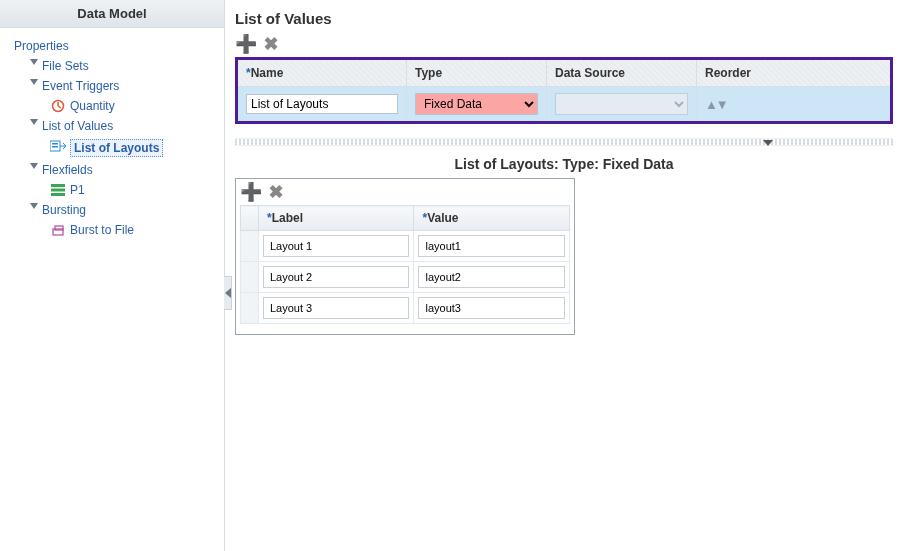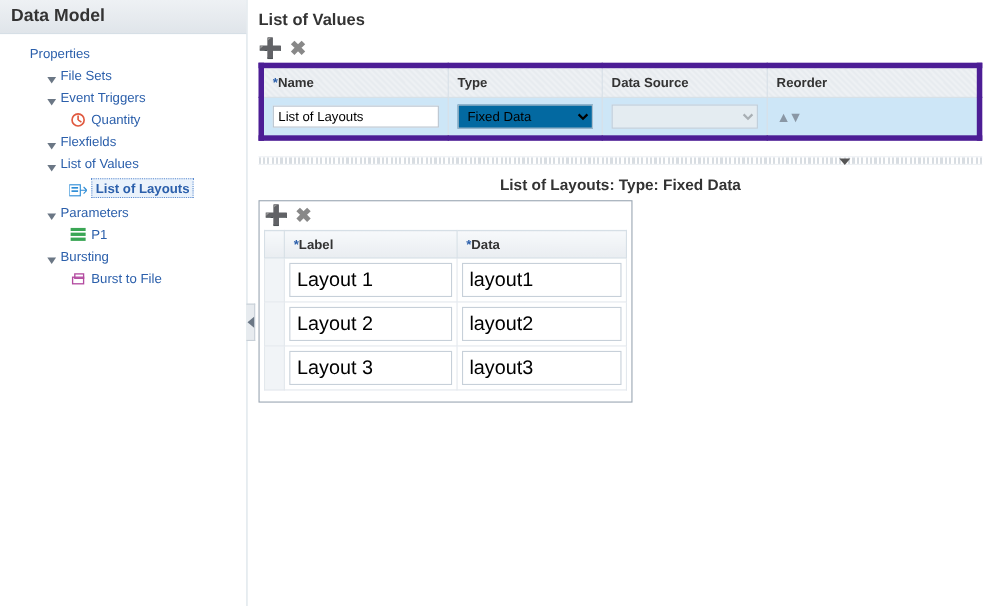--- a/index.html
+++ b/index.html
@@ -18,55 +18,56 @@
     width: 225px;
     border-right: 1px solid #d6dfe6;
     background: #fff;
   }
   .sidebar-header {
     background: #e4e8ec;
     background: linear-gradient(#eef1f4,#e0e5ea);
     border-bottom: 1px solid #d6dfe6;
     padding: 6px 10px;
     font-weight: bold;
-    font-size: 16px;
+    font-size: 13px;
+    text-align: center;
   }
   .tree { padding: 8px 6px 8px 14px; }
   .tree a { color: #2b5fab; text-decoration: none; }
-  .node { display:flex; align-items:flex-end; gap:4px; padding:3px 0; cursor:pointer;margin-left:13px; }
+  .node { display:flex; align-items:flex-start; gap:4px; padding:3px 0; cursor:pointer; }
   .indent1 { padding-left: 16px; }
   .indent2 { padding-left: 36px; }
   .twisty {
     width:0;height:0;display:inline-block;
     border-left:4px solid transparent;border-right:4px solid transparent;
     border-top:6px solid #6b7785;
   }
   .selected {
     border:1px dotted #5b8bd0;
     background:#eaf2fb;
     padding:1px 3px;
     font-weight:bold;
   }
   .icon { display:inline-flex; align-items:center; justify-content:center; width:16px; height:14px; }
   .main { flex:1; padding: 6px 10px 10px 10px; overflow:auto; position:relative; }
   h2.section-title { font-size:15px; margin:4px 0 8px 0; font-weight:bold; }
   .toolbar { display:flex; gap:6px; margin-bottom:4px; }
   .tool-btn { color:#888; font-size:18px; font-weight:bold; cursor:pointer; user-select:none; line-height:1; }
-  .lov-table { width:100%; border-collapse:collapse; border:5px solid #4c1d95; }
+  .lov-table { width:100%; border-collapse:collapse; border:3px solid #4c1d95; }
   .lov-table th {
     background: repeating-linear-gradient(45deg,#eef1f4,#eef1f4 2px,#e7ebef 2px,#e7ebef 4px);
     text-align:left; padding:6px 8px; border:1px solid #d6dfe6; font-weight:bold;
   }
   .lov-table td { padding:6px 8px; border:1px solid #d6dfe6; background:#cde6f7; }
   .req::before { content:"*"; color:#2b5fab; }
   input.cell-input, select.cell-select {
     font-family:inherit; font-size:12px; padding:2px 4px;
     border:1px solid #b9c4cf; background:#fff; width:100%;
   }
-  select.cell-select { background:#0369a1; }
+  select.cell-select { background:#fca5a5; }
   .disabled-select { background:#efefef !important; color:#999; }
   .col-name{width:170px}.col-type{width:140px}.col-ds{width:150px}.col-reorder{width:auto}
   .reorder { color:#8a97a5; font-size:13px; letter-spacing:-2px; }
   .splitter {
     height:8px; margin:14px 0 8px 0;
     background:repeating-linear-gradient(90deg,#d8dde2,#d8dde2 2px,transparent 2px,transparent 4px);
     border-top:1px solid #eef1f4;border-bottom:1px solid #eef1f4;
     position:relative;
   }
   .splitter::after{
@@ -74,21 +75,21 @@
     border-left:5px solid transparent;border-right:5px solid transparent;border-top:6px solid #555;
   }
   h3.detail-title{font-size:14px;margin:10px 0 6px 0;font-weight:bold;text-align:center;}
   .detail-box{ width:340px; border:1px solid #9aa6b2; background:#fff; padding:4px 4px 10px 4px;}
   .detail-table{width:100%;border-collapse:collapse;}
   .detail-table th{
     background:linear-gradient(#f7f9fb,#e9edf1);
     border:1px solid #d6dfe6;padding:5px 8px;text-align:left;font-weight:bold;
   }
   .detail-table td{border:1px solid #e3e8ed;padding:4px;}
-  .detail-table td input{width:100%;border:1px solid #c7d0d9;padding:4px 6px;font-size:18px;}
+  .detail-table td input{width:100%;border:1px solid #c7d0d9;padding:4px 6px;font-size:11px;}
   .row-handle{width:18px;background:#f1f4f7;}
   .vgrip{
     position:absolute; left:224px; top:50%; width:8px; height:34px;
     background:#e7ebef;border:1px solid #c8d0d8;border-left:none;
     display:flex;align-items:center;justify-content:center;
   }
   .vgrip::before{content:"";border-top:5px solid transparent;border-bottom:5px solid transparent;border-right:6px solid #6b7785;}
 </style>
 </head>
 <body>
@@ -113,44 +114,40 @@
       <div class="node indent2">
         <span class="icon">
           <svg width="14" height="14">
               <circle cx="7" cy="7" r="5.5" fill="none" stroke="#e0593f" stroke-width="1.5"></circle>
               <path d="M7 7 L7 3 M7 7 L10 9" stroke="#e0593f" stroke-width="1.5" fill="none"></path>
             </svg>
         </span>
         <a>Quantity</a>
       </div>
 
-      <div class="node indent1">
-        <span class="twisty"></span>
-        <a>Flexfields</a>
-      </div>
 
       <div class="node indent1">
         <span class="twisty"></span>
         <a>List of Values</a>
       </div>
       <div class="node indent2">
         <span class="icon">
           <svg width="16" height="12">
               <rect x="0" y="1" width="10" height="10" fill="none" stroke="#2b8bd6"></rect>
               <rect x="2" y="3" width="6" height="1.5" fill="#2b8bd6"></rect>
               <rect x="2" y="6" width="6" height="1.5" fill="#2b8bd6"></rect>
               <path d="M10 6 L16 6 M13 3 L16 6 L13 9" stroke="#2b8bd6" fill="none"></path>
             </svg>
         </span>
         <a class="selected">List of Layouts</a>
       </div>
 
       <div class="node indent1">
         <span class="twisty"></span>
-        <a>Parameters</a>
+        <a>Flexfields</a>
       </div>
       <div class="node indent2">
         <span class="icon">
           <svg width="14" height="12">
               <rect x="0" y="0" width="14" height="3" fill="#3aa655"></rect>
               <rect x="0" y="4.5" width="14" height="3" fill="#3aa655"></rect>
               <rect x="0" y="9" width="14" height="3" fill="#3aa655"></rect>
             </svg>
         </span>
         <a>P1</a>
@@ -213,21 +210,21 @@
     <div class="detail-box">
       <div class="toolbar">
         <span class="tool-btn">➕</span>
         <span class="tool-btn">✖</span>
       </div>
       <table class="detail-table">
         <thead>
           <tr>
             <th class="row-handle"></th>
             <th><span class="req">Label</span></th>
-            <th><span class="req">Data</span></th>
+            <th><span class="req">Value</span></th>
           </tr>
         </thead>
         <tbody>
           <tr>
             <td class="row-handle"></td>
             <td><input value="Layout 1" style=""></td>
             <td><input value="layout1" style=""></td>
           </tr>
           <tr>
             <td class="row-handle"></td>

